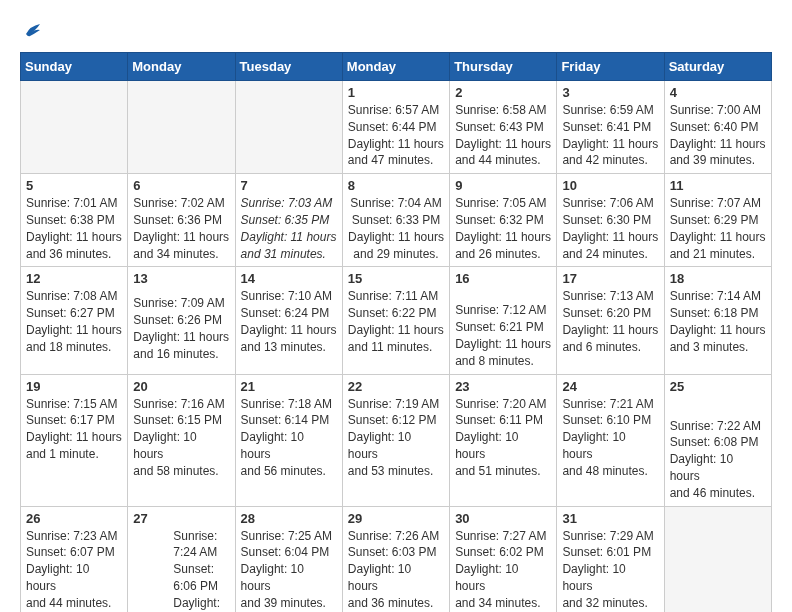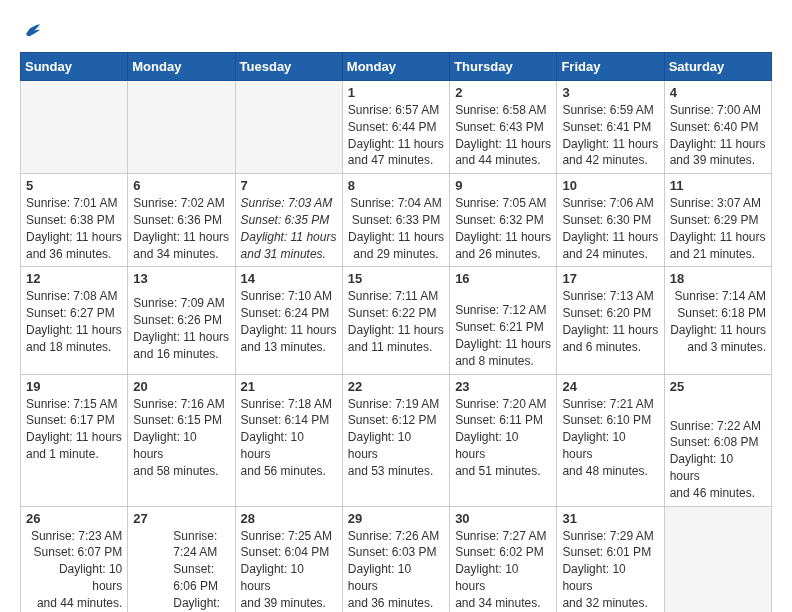--- a/index.html
+++ b/index.html
@@ -189,21 +189,21 @@
         </td>
         <td>
           <span class="day-number">10</span>
           <div class="day-info" style="white-space: pre-wrap;">Sunrise: 7:06 AM
 Sunset: 6:30 PM
 Daylight: 11 hours
 and 24 minutes.</div>
         </td>
         <td>
           <span class="day-number">11</span>
-          <div class="day-info" style="white-space: pre-wrap;">Sunrise: 3:07 AM
+          <div class="day-info" style="white-space: pre-wrap;">Sunrise: 7:07 AM
 Sunset: 6:29 PM
 Daylight: 11 hours
 and 21 minutes.</div>
         </td>
       </tr>
       <tr>
         <td>
           <span class="day-number">12</span>
           <div class="day-info" style="white-space: pre-wrap;">Sunrise: 7:08 AM
 Sunset: 6:27 PM
@@ -240,21 +240,21 @@
         </td>
         <td>
           <span class="day-number">17</span>
           <div class="day-info" style="white-space: pre-wrap;">Sunrise: 7:13 AM
 Sunset: 6:20 PM
 Daylight: 11 hours
 and 6 minutes.</div>
         </td>
         <td>
           <span class="day-number">18</span>
-          <div class="day-info" style="white-space: pre-wrap; text-align: right;">Sunrise: 7:14 AM
+          <div class="day-info" style="white-space: pre-wrap;">Sunrise: 7:14 AM
 Sunset: 6:18 PM
 Daylight: 11 hours
 and 3 minutes.</div>
         </td>
       </tr>
       <tr>
         <td>
           <span class="day-number">19</span>
           <div class="day-info" style="white-space: pre-wrap;">Sunrise: 7:15 AM
 Sunset: 6:17 PM
@@ -300,21 +300,21 @@
           <span class="day-number">25</span>
           <div class="day-info" style="white-space: pre-wrap; margin-top: 24px;">Sunrise: 7:22 AM
 Sunset: 6:08 PM
 Daylight: 10 hours
 and 46 minutes.</div>
         </td>
       </tr>
       <tr>
         <td>
           <span class="day-number">26</span>
-          <div class="day-info" style="white-space: pre-wrap; text-align: right;">Sunrise: 7:23 AM
+          <div class="day-info" style="white-space: pre-wrap;">Sunrise: 7:23 AM
 Sunset: 6:07 PM
 Daylight: 10 hours
 and 44 minutes.</div>
         </td>
         <td>
           <span class="day-number">27</span>
           <div class="day-info" style="white-space: pre-wrap; margin-left: 40px;">Sunrise: 7:24 AM
 Sunset: 6:06 PM
 Daylight: 10 hours
 and 41 minutes.</div>

